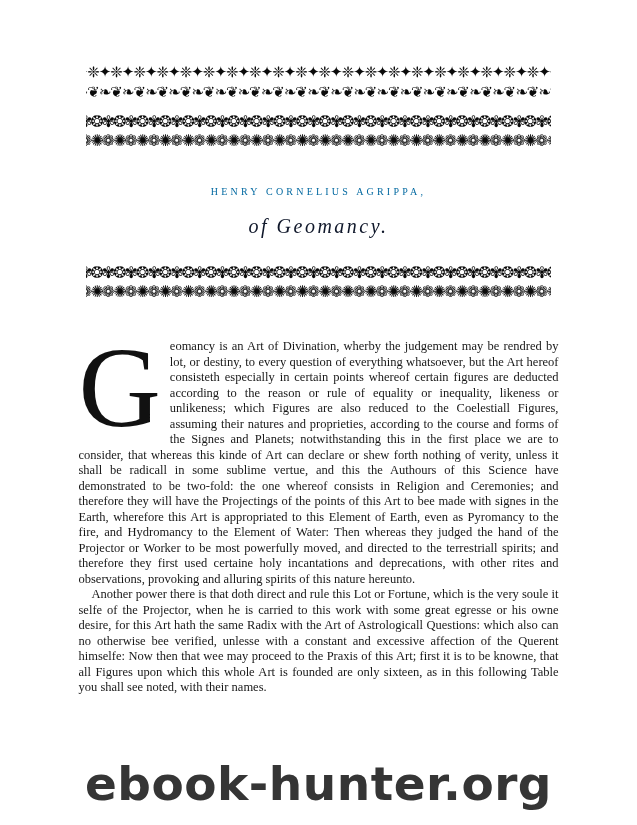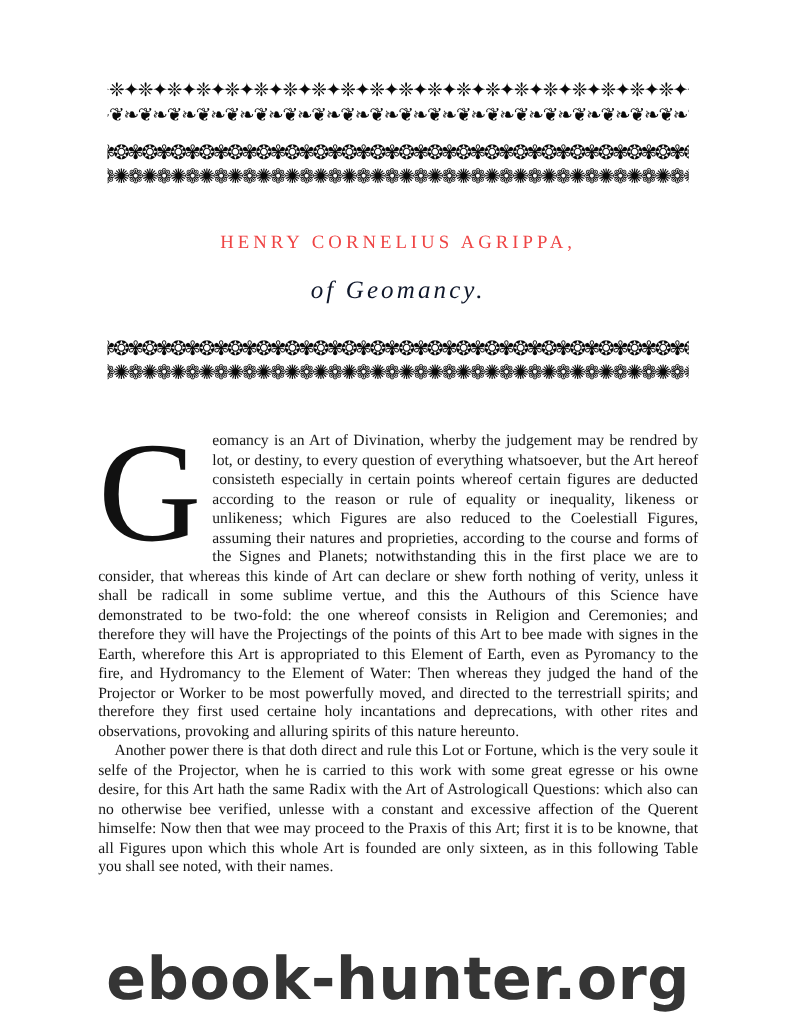--- a/index.html
+++ b/index.html
@@ -32,25 +32,25 @@
   }
   .band-top { height: 40px; margin-bottom: 11px; }
   .band-top .orn-row { font-size: 15px; line-height: 20px; letter-spacing: -1px; }
   .band-mid { height: 37px; }
   .band-mid .orn-row { font-size: 16px; line-height: 18.5px; letter-spacing: -2px; }
   .band-lower { height: 37px; margin-top: 26px; }
   .band-lower .orn-row { font-size: 16px; line-height: 18.5px; letter-spacing: -2px; }
 
   .title {
     margin: 36px 0 0 0;
-    font-size: 15px;
+    font-size: 10px;
     font-weight: 400;
     letter-spacing: 3.2px;
     text-align: center;
-    color: #ef4444;
+    color: #0369a1;
   }
   .subtitle {
     margin: 18px 0 0 0;
     font-size: 20px;
     font-weight: 400;
     font-style: italic;
     letter-spacing: 2.5px;
     text-align: center;
     color: #0f172a;
   }

